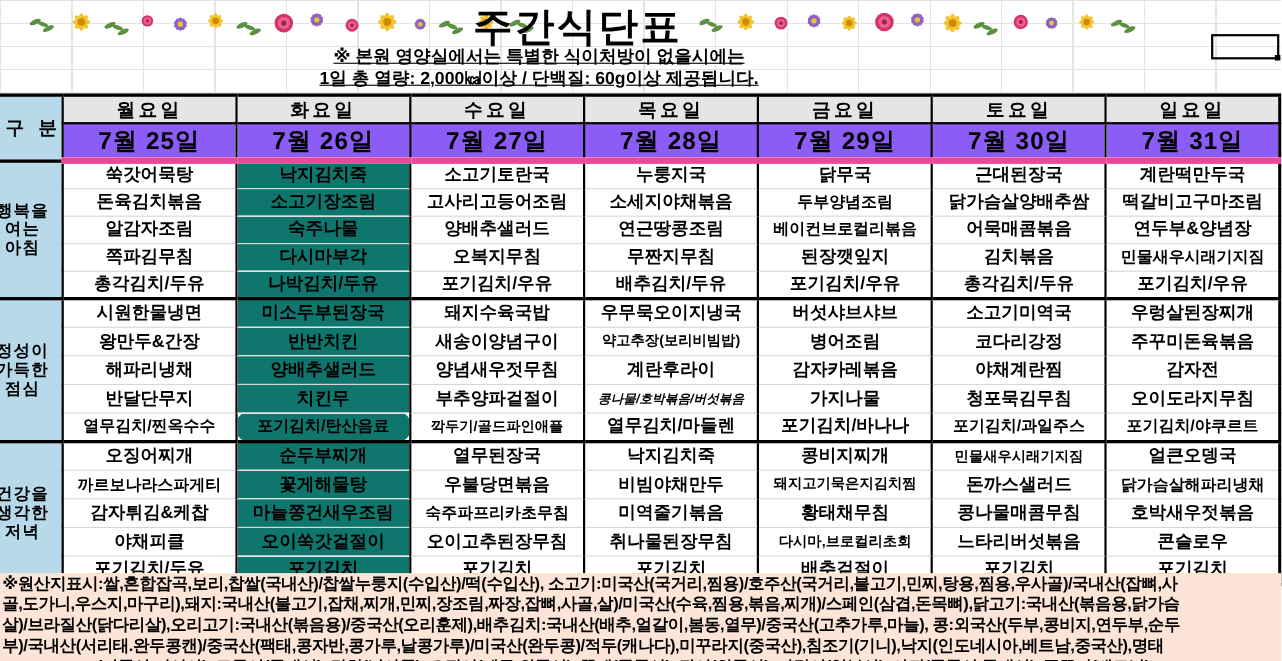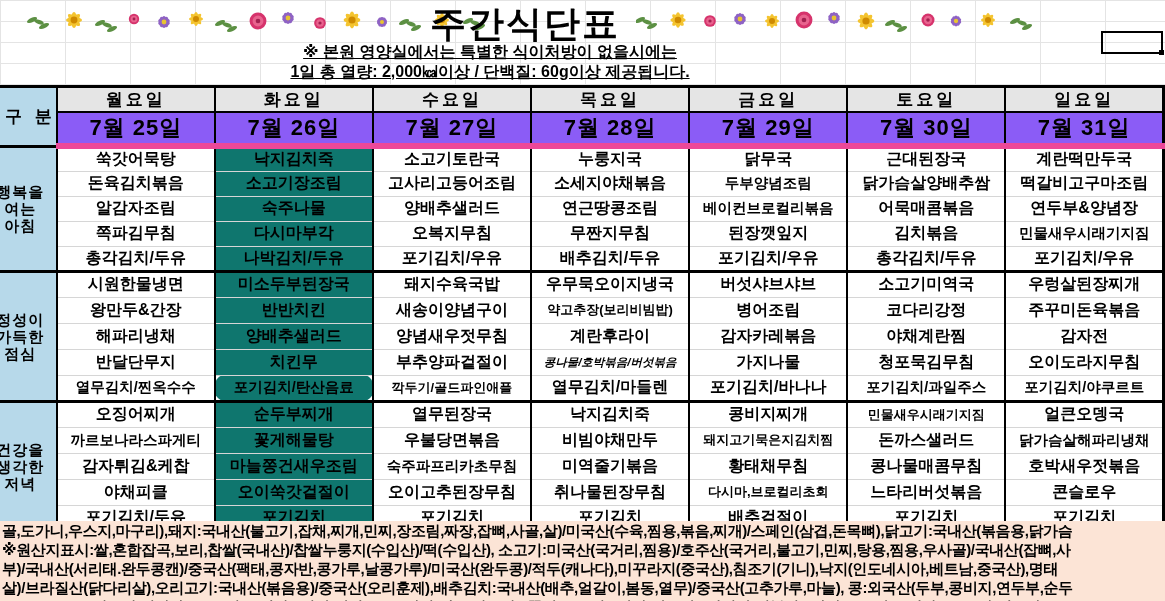--- a/index.html
+++ b/index.html
@@ -322,18 +322,18 @@
     <td>포기김치</td>
     <td>배추겉절이</td>
     <td>포기김치</td>
     <td>포기김치</td>
   </tr>
 </tbody>
     </table>
 </div>
 
 <div class="origin">
+  <div class="ln">※원산지표시:쌀,혼합잡곡,보리,찹쌀(국내산)/찹쌀누룽지(수입산)/떡(수입산), 소고기:미국산(국거리,찜용)/호주산(국거리,불고기,민찌,탕용,찜용,우사골)/국내산(잡뼈,사</div>
   <div class="ln">골,도가니,우스지,마구리),돼지:국내산(불고기,잡채,찌개,민찌,장조림,짜장,잡뼈,사골,살)/미국산(수육,찜용,볶음,찌개)/스페인(삼겹,돈목뼈),닭고기:국내산(볶음용,닭가슴</div>
-  <div class="ln">※원산지표시:쌀,혼합잡곡,보리,찹쌀(국내산)/찹쌀누룽지(수입산)/떡(수입산), 소고기:미국산(국거리,찜용)/호주산(국거리,불고기,민찌,탕용,찜용,우사골)/국내산(잡뼈,사</div>
+  <div class="ln">살)/브라질산(닭다리살),오리고기:국내산(볶음용)/중국산(오리훈제),배추김치:국내산(배추,얼갈이,봄동,열무)/중국산(고추가루,마늘), 콩:외국산(두부,콩비지,연두부,순두</div>
   <div class="ln">부)/국내산(서리태.완두콩캔)/중국산(팩태,콩자반,콩가루,날콩가루)/미국산(완두콩)/적두(캐나다),미꾸라지(중국산),침조기(기니),낙지(인도네시아,베트남,중국산),명태</div>
-  <div class="ln">살)/브라질산(닭다리살),오리고기:국내산(볶음용)/중국산(오리훈제),배추김치:국내산(배추,얼갈이,봄동,열무)/중국산(고추가루,마늘), 콩:외국산(두부,콩비지,연두부,순두</div>
   <div class="ln indent">(미국산,러시아), 고등어(국내산), 갈치(남아공), 오징어(페루,외국산), 꽃게(중국산), 장어(외국산), 다랑어(일본산), 아귀(중국산,국내산), 쭈꾸미(베트남)</div>
 </div>
 
 </body></html>

